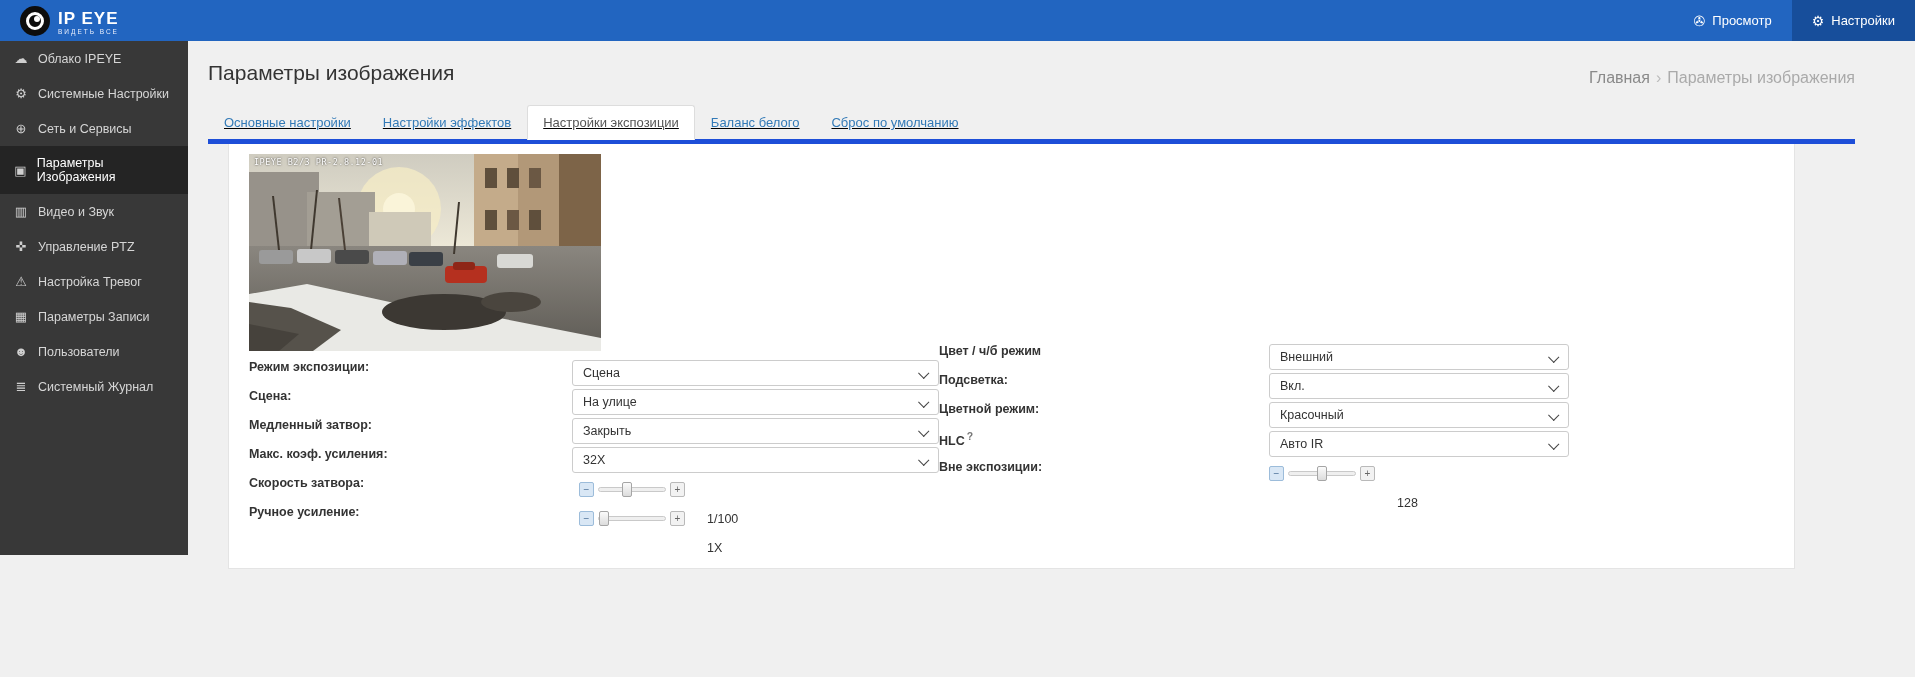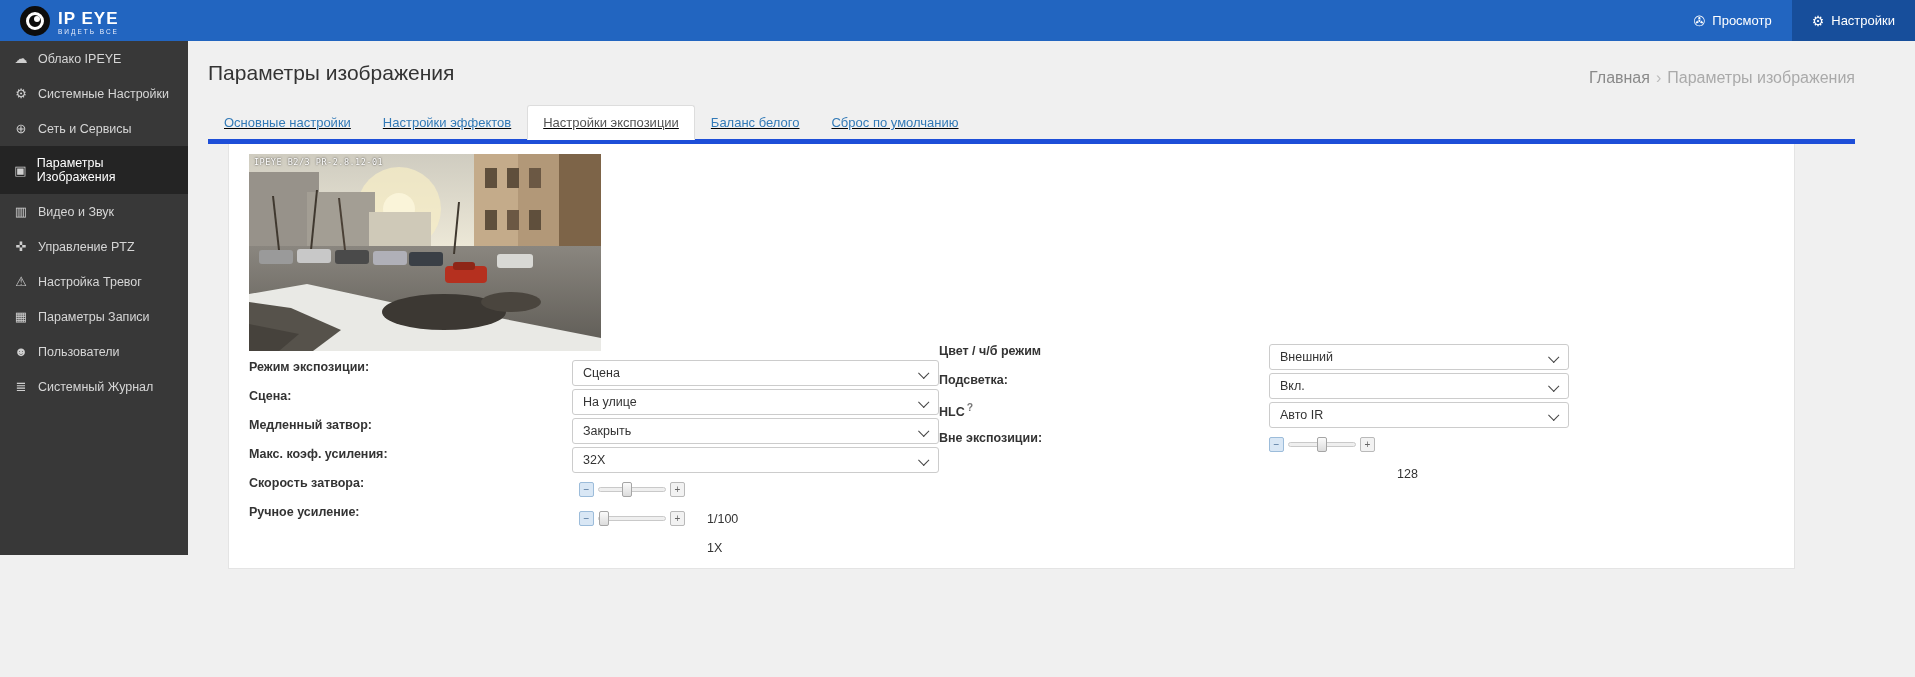--- a/index.html
+++ b/index.html
@@ -263,20 +263,26 @@
             <span>Внешний</span>
           </div>
         </div>
         <div class="frow">
           <div class="flabel">Подсветка:</div>
           <div class="sel">
             <span>Вкл.</span>
           </div>
         </div>
         <div class="frow">
+          <div class="flabel">Цветной режим:</div>
+          <div class="sel">
+            <span>Красочный</span>
+          </div>
+        </div>
+        <div class="frow">
           <div class="flabel">
             <span>HLC</span><sup>?</sup>
           </div>
           <div class="sel">
             <span>Авто IR</span>
           </div>
         </div>
         <div class="frow">
           <div class="flabel">Вне экспозиции:</div>
           <div class="slider">

